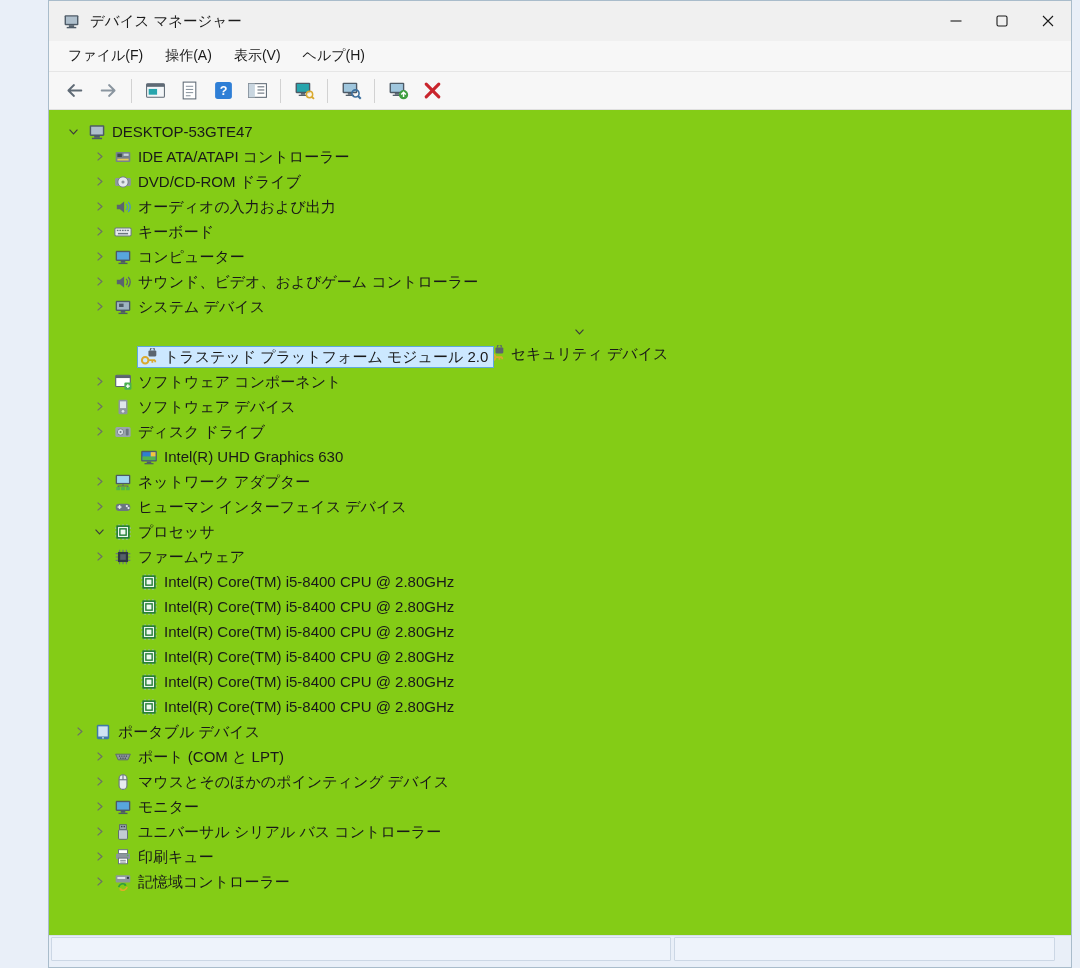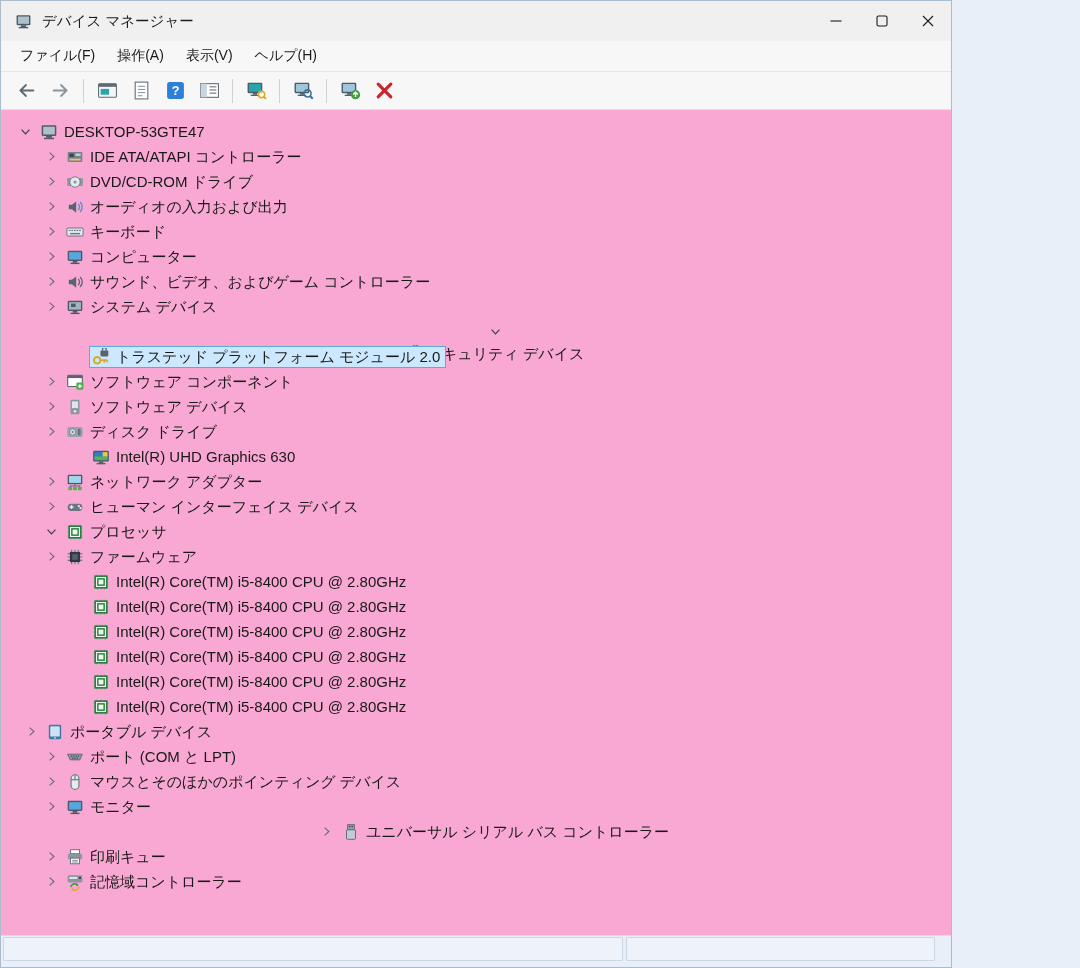--- a/index.html
+++ b/index.html
@@ -5,24 +5,25 @@
   * { box-sizing: border-box; margin: 0; padding: 0; }
   html, body { width: 1080px; height: 968px; }
   body {
     font-family: "Liberation Sans", "DejaVu Sans", sans-serif;
     background: #e9eff8;
     overflow: hidden;
     -webkit-font-smoothing: antialiased;
   }
   .window {
     position: relative;
-    width: 952px; height: 968px;
+    width: 1024px; height: 968px;
     display: flex; flex-direction: column;
     background: #ffffff;
     border: 1px solid #a9bccb;
+    margin-left: 48px;
   }
   
   .titlebar {
     height: 40px; flex: 0 0 40px;
     background: #f0f0f0;
     display: flex; align-items: center;
     padding-left: 14px;
   }
   .titlebar-icon { width: 17px; height: 17px; margin-right: 10px; }
   .titlebar-icon svg { width: 17px; height: 17px; display: block; }
@@ -59,21 +60,21 @@
     display: flex; align-items: center; justify-content: center;
     border-radius: 3px;
   }
   .toolbar-btn svg { width: 21px; height: 21px; display: block; }
   .toolbar-sep {
     width: 1px; height: 24px; background: #d2d2d2; margin: 0 6px;
   }
   
   .tree {
     flex: 1 1 auto;
-    background: #f9a8d4;
+    background: #84cc16;
     padding-top: 9px;
     overflow: hidden;
   }
   .tree-row {
     height: 25px;
     display: flex; align-items: center;
     font-size: 15px; color: #191919;
     white-space: nowrap;
   }
   .chevron {
@@ -739,21 +740,21 @@
             <svg viewBox="0 0 16 16">
               <rect x="1.5" y="2.5" width="13" height="9" rx="1" fill="#4d5a66"></rect>
               <rect x="2.7" y="3.7" width="10.6" height="6.6" fill="#58a6dd"></rect>
               <rect x="6" y="11.5" width="4" height="1.6" fill="#4d5a66"></rect>
               <rect x="4" y="13.1" width="8" height="1.2" fill="#4d5a66"></rect>
             </svg>
           </span>
           <span class="tree-label">モニター</span>
         </span>
       </div>
-      <div class="tree-row" style="padding-left: 38px; justify-content: center;">
+      <div class="tree-row" style="padding-left: 38px;">
         <span class="chevron">
           <svg viewBox="0 0 16 16">
             <path d="M6 3.8l4.6 4.2L6 12.2" fill="none" stroke="#6b6b6b" stroke-width="1.2"></path>
           </svg>
         </span>
         <span class="row-content">
           <span class="tree-icon">
             <svg viewBox="0 0 16 16">
               <rect x="5" y="1.5" width="6" height="4.5" fill="#9aa4ad" stroke="#5a646e" stroke-width="0.8"></rect>
               <rect x="6.3" y="2.6" width="1.2" height="1.2" fill="#2e3840"></rect>

